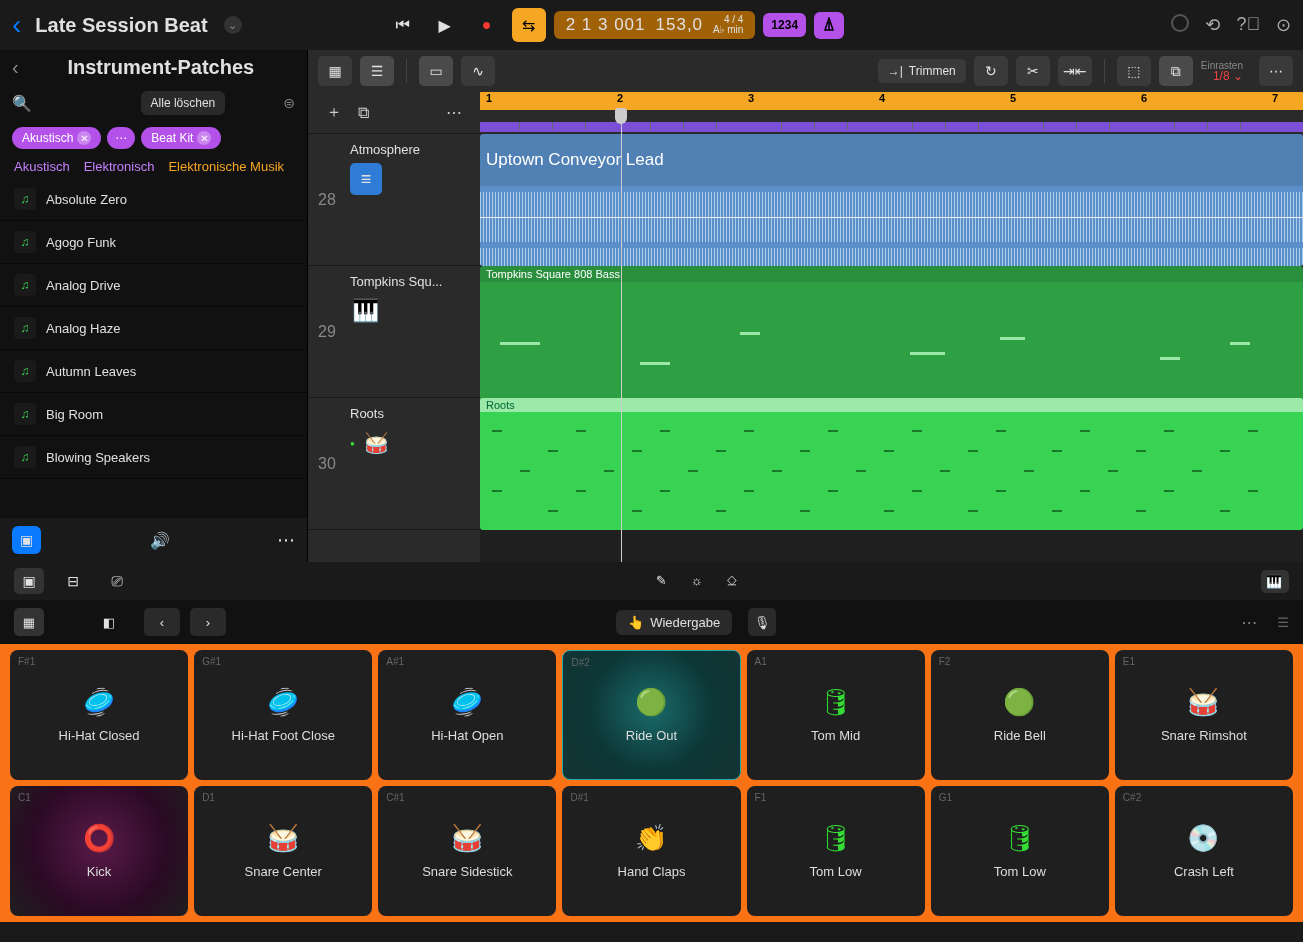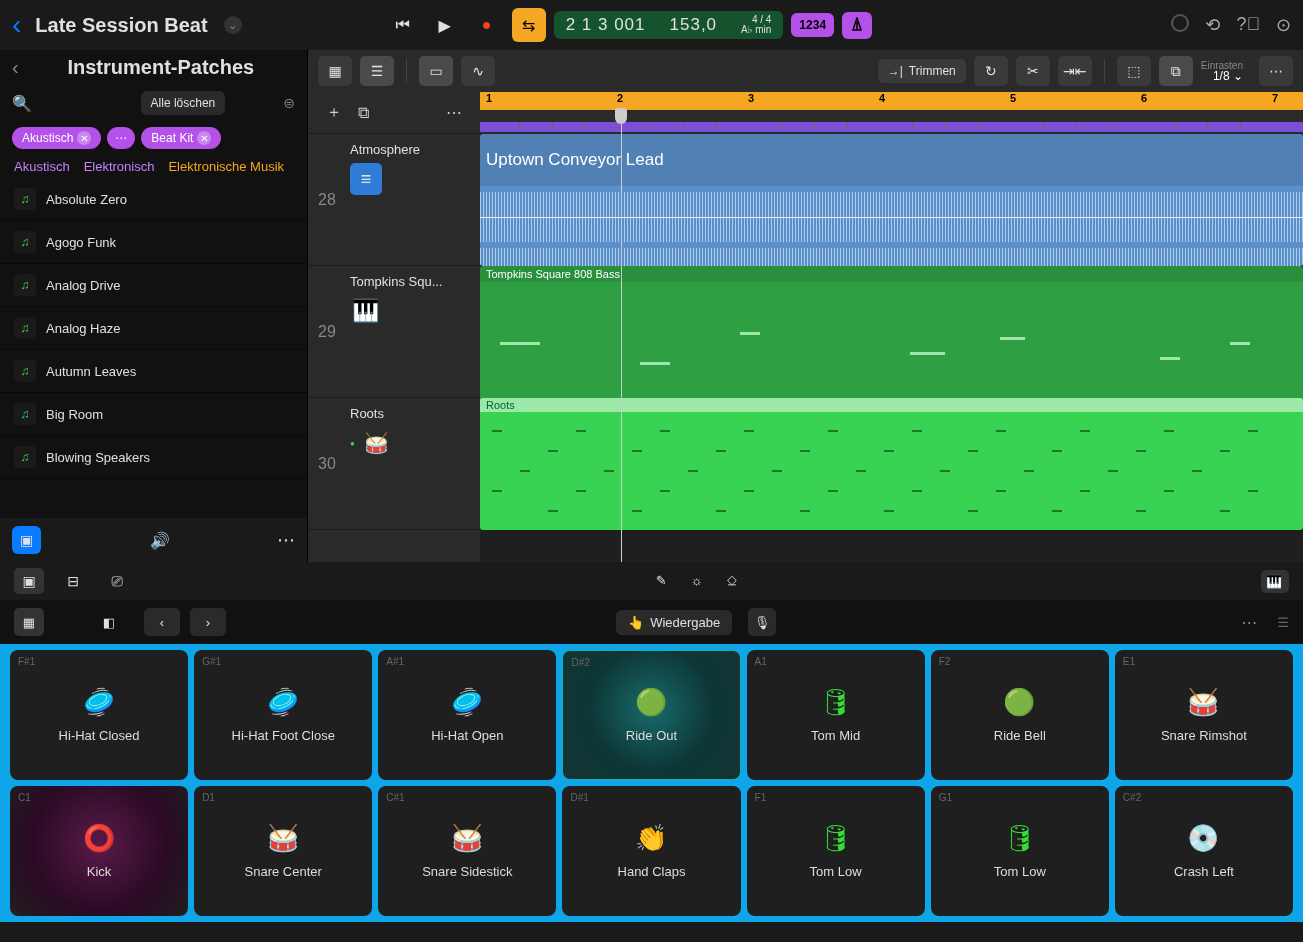--- a/index.html
+++ b/index.html
@@ -5,21 +5,21 @@
 * { margin:0; padding:0; box-sizing:border-box; font-family:-apple-system,BlinkMacSystemFont,"Segoe UI",sans-serif; }
 body { background:#1a1a1a; color:#e0e0e0; width:1303px; height:942px; overflow:hidden; font-size:13px; }
 .topbar { height:50px; background:#1a1a1a; display:flex; align-items:center; padding:0 12px; gap:14px; }
 .back-chev { font-size:28px; color:#0a7aff; cursor:pointer; }
 .title { font-size:20px; font-weight:600; }
 .title-chev { font-size:11px; color:#888; background:#333; border-radius:50%; width:18px; height:18px; display:inline-flex; align-items:center; justify-content:center; margin-left:2px;}
 .transport { display:flex; align-items:center; gap:8px; margin-left:130px; }
 .tbtn { width:34px; height:34px; display:flex; align-items:center; justify-content:center; border-radius:6px; cursor:pointer; font-size:16px; }
 .tbtn.record { color:#ff3b30; }
 .tbtn.loop { background:#f5a623; color:#000; }
-.lcd { background:#14532d; border-radius:6px; padding:4px 12px; display:flex; align-items:center; gap:24px; font-family:monospace; }
+.lcd { background:#a16207; border-radius:6px; padding:4px 12px; display:flex; align-items:center; gap:10px; font-family:monospace; }
 .lcd .big { font-size:17px; letter-spacing:1px; }
 .lcd .small { font-size:10px; line-height:10px; text-align:right; }
 .pill { background:#b451e8; color:#000; padding:5px 8px; border-radius:6px; font-size:12px; font-weight:600;}
 .pill.metro { padding:5px 8px;}
 .topright { margin-left:auto; display:flex; gap:16px; font-size:18px; color:#aaa;}
 .topright span { cursor:pointer; }
 .circle-icon{width:18px;height:18px;border:2px solid #555;border-radius:50%;display:inline-block;}
 
 .main { display:flex; height:512px; }
 .sidebar { width:308px; background:#111; border-right:1px solid #000; display:flex; flex-direction:column;}
@@ -46,21 +46,21 @@
 .sb-foot .spk { margin-left:95px; font-size:16px;}
 .sb-foot .dots { margin-left:auto; font-size:18px;}
 
 .arrange { flex:1; background:#1f1f1f; display:flex; flex-direction:column; position:relative;}
 .arr-tb { height:42px; background:#2a2a2a; display:flex; align-items:center; padding:0 10px; gap:8px;}
 .atbtn { width:34px; height:30px; background:#3a3a3a; border-radius:5px; display:flex; align-items:center; justify-content:center; cursor:pointer; font-size:14px;}
 .atbtn.sel { background:#4a4a4a;}
 .atsep { width:1px; height:24px; background:#444; margin:0 4px;}
 .trim { background:#3a3a3a; padding:5px 10px; border-radius:5px; font-size:12px; display:flex; align-items:center; gap:6px;}
 .snap { margin-left:auto; text-align:right; font-size:10px; color:#888; line-height:11px;}
-.snap div:nth-child(2){ font-size:12px; color:#ffffff;}
+.snap div:nth-child(2){ font-size:12px; color:#ef4444;}
 .track-head-col { width:172px; background:#2a2a2a;}
 .arr-body { flex:1; display:flex; position:relative;}
 .track-controls { height:42px; display:flex; align-items:center; gap:16px; padding:0 18px; border-bottom:1px solid #1a1a1a;}
 .track-controls span{cursor:pointer; font-size:16px; color:#ccc;}
 .track-head { height:132px; border-bottom:1px solid #1a1a1a; padding:8px 10px; display:flex; gap:8px;}
 .track-head .num { width:24px; font-size:16px; color:#888; align-self:center;}
 .track-head .info { flex:1;}
 .track-head .name { font-size:13px; margin-bottom:6px;}
 .track-head .ticon { width:32px; height:32px; border-radius:5px; display:flex; align-items:center; justify-content:center; font-size:18px;}
 .ticon.blue { background:#2e7cd6; }
@@ -95,21 +95,21 @@
 
 .padbar { height:44px; background:#111; display:flex; align-items:center; padding:0 14px; gap:10px;}
 .padbar .btn { width:30px; height:28px; display:flex; align-items:center; justify-content:center; cursor:pointer; border-radius:5px;}
 .padbar .btn.active { background:#333;}
 .padbar .navbtn { background:#2a2a2a; width:36px; height:28px; border-radius:5px; display:flex; align-items:center; justify-content:center; cursor:pointer;}
 .padbar .playback { background:#2a2a2a; padding:5px 12px; border-radius:6px; display:flex; align-items:center; gap:6px; margin-left:380px;}
 .padbar .rec { width:28px; height:28px; background:#2a2a2a; border-radius:5px; display:flex; align-items:center; justify-content:center; margin-left:6px;}
 .padbar .rdots { margin-left:auto; font-size:16px; color:#888;}
 .padbar .rmenu { margin-left:10px; color:#666;}
 
-.padgrid { display:grid; grid-template-columns:repeat(7,1fr); gap:6px; padding:6px 10px; background:#0ea5e9;}
+.padgrid { display:grid; grid-template-columns:repeat(7,1fr); gap:6px; padding:6px 10px; background:#f97316;}
 .pad { background:#1f1f1f; border-radius:8px; height:130px; position:relative; cursor:pointer; display:flex; flex-direction:column; align-items:center; justify-content:center;}
 .pad .note-label { position:absolute; top:6px; left:8px; font-size:10px; color:#666;}
 .pad .picon { font-size:26px; margin-bottom:10px;}
 .pad .pname { font-size:13px; color:#ddd;}
 .pad.highlight-teal { background:radial-gradient(circle at 50% 45%,#1a6b6b 0%,#0d3636 55%,#143434 100%); border:1px solid #2aa;}
 .pad.highlight-pink { background:radial-gradient(circle at 50% 45%,#5a1a4a 0%,#2a0a24 60%,#1f1f1f 100%);}
 .c-cyan{color:#2dd;}
 .c-green{color:#3d3;}
 .c-blue{color:#4af;}
 .c-orange{color:#f5a623;}

